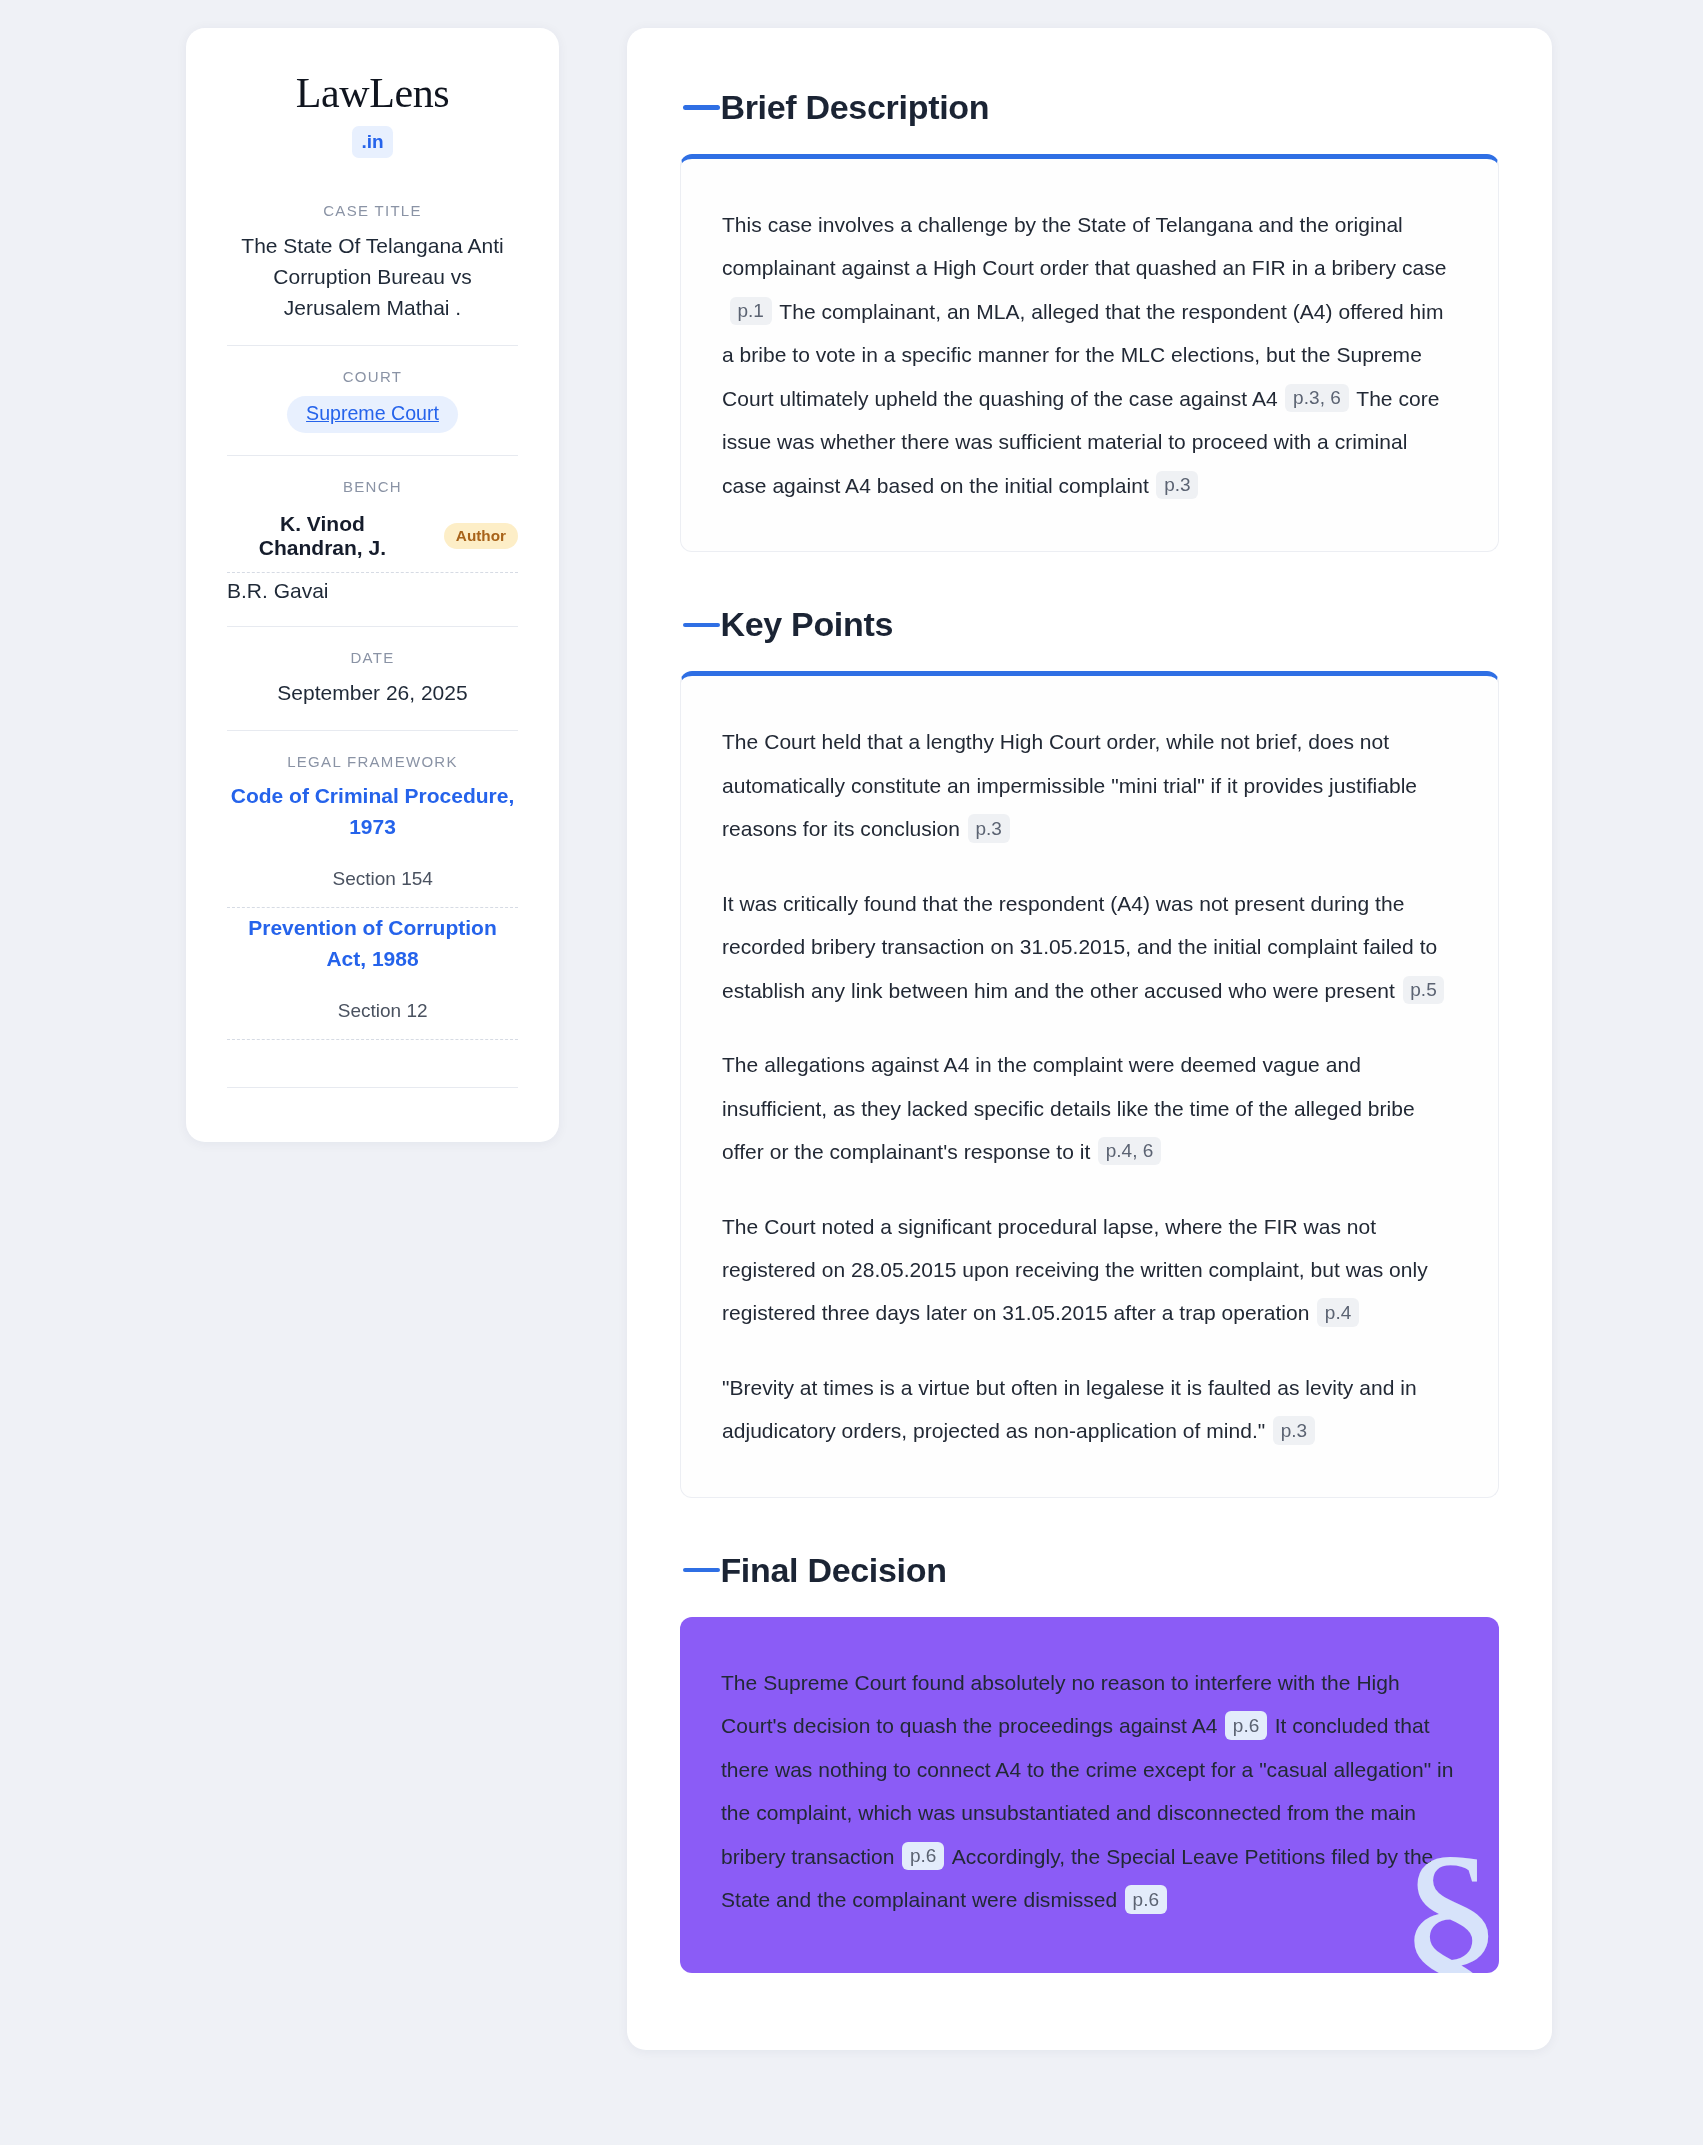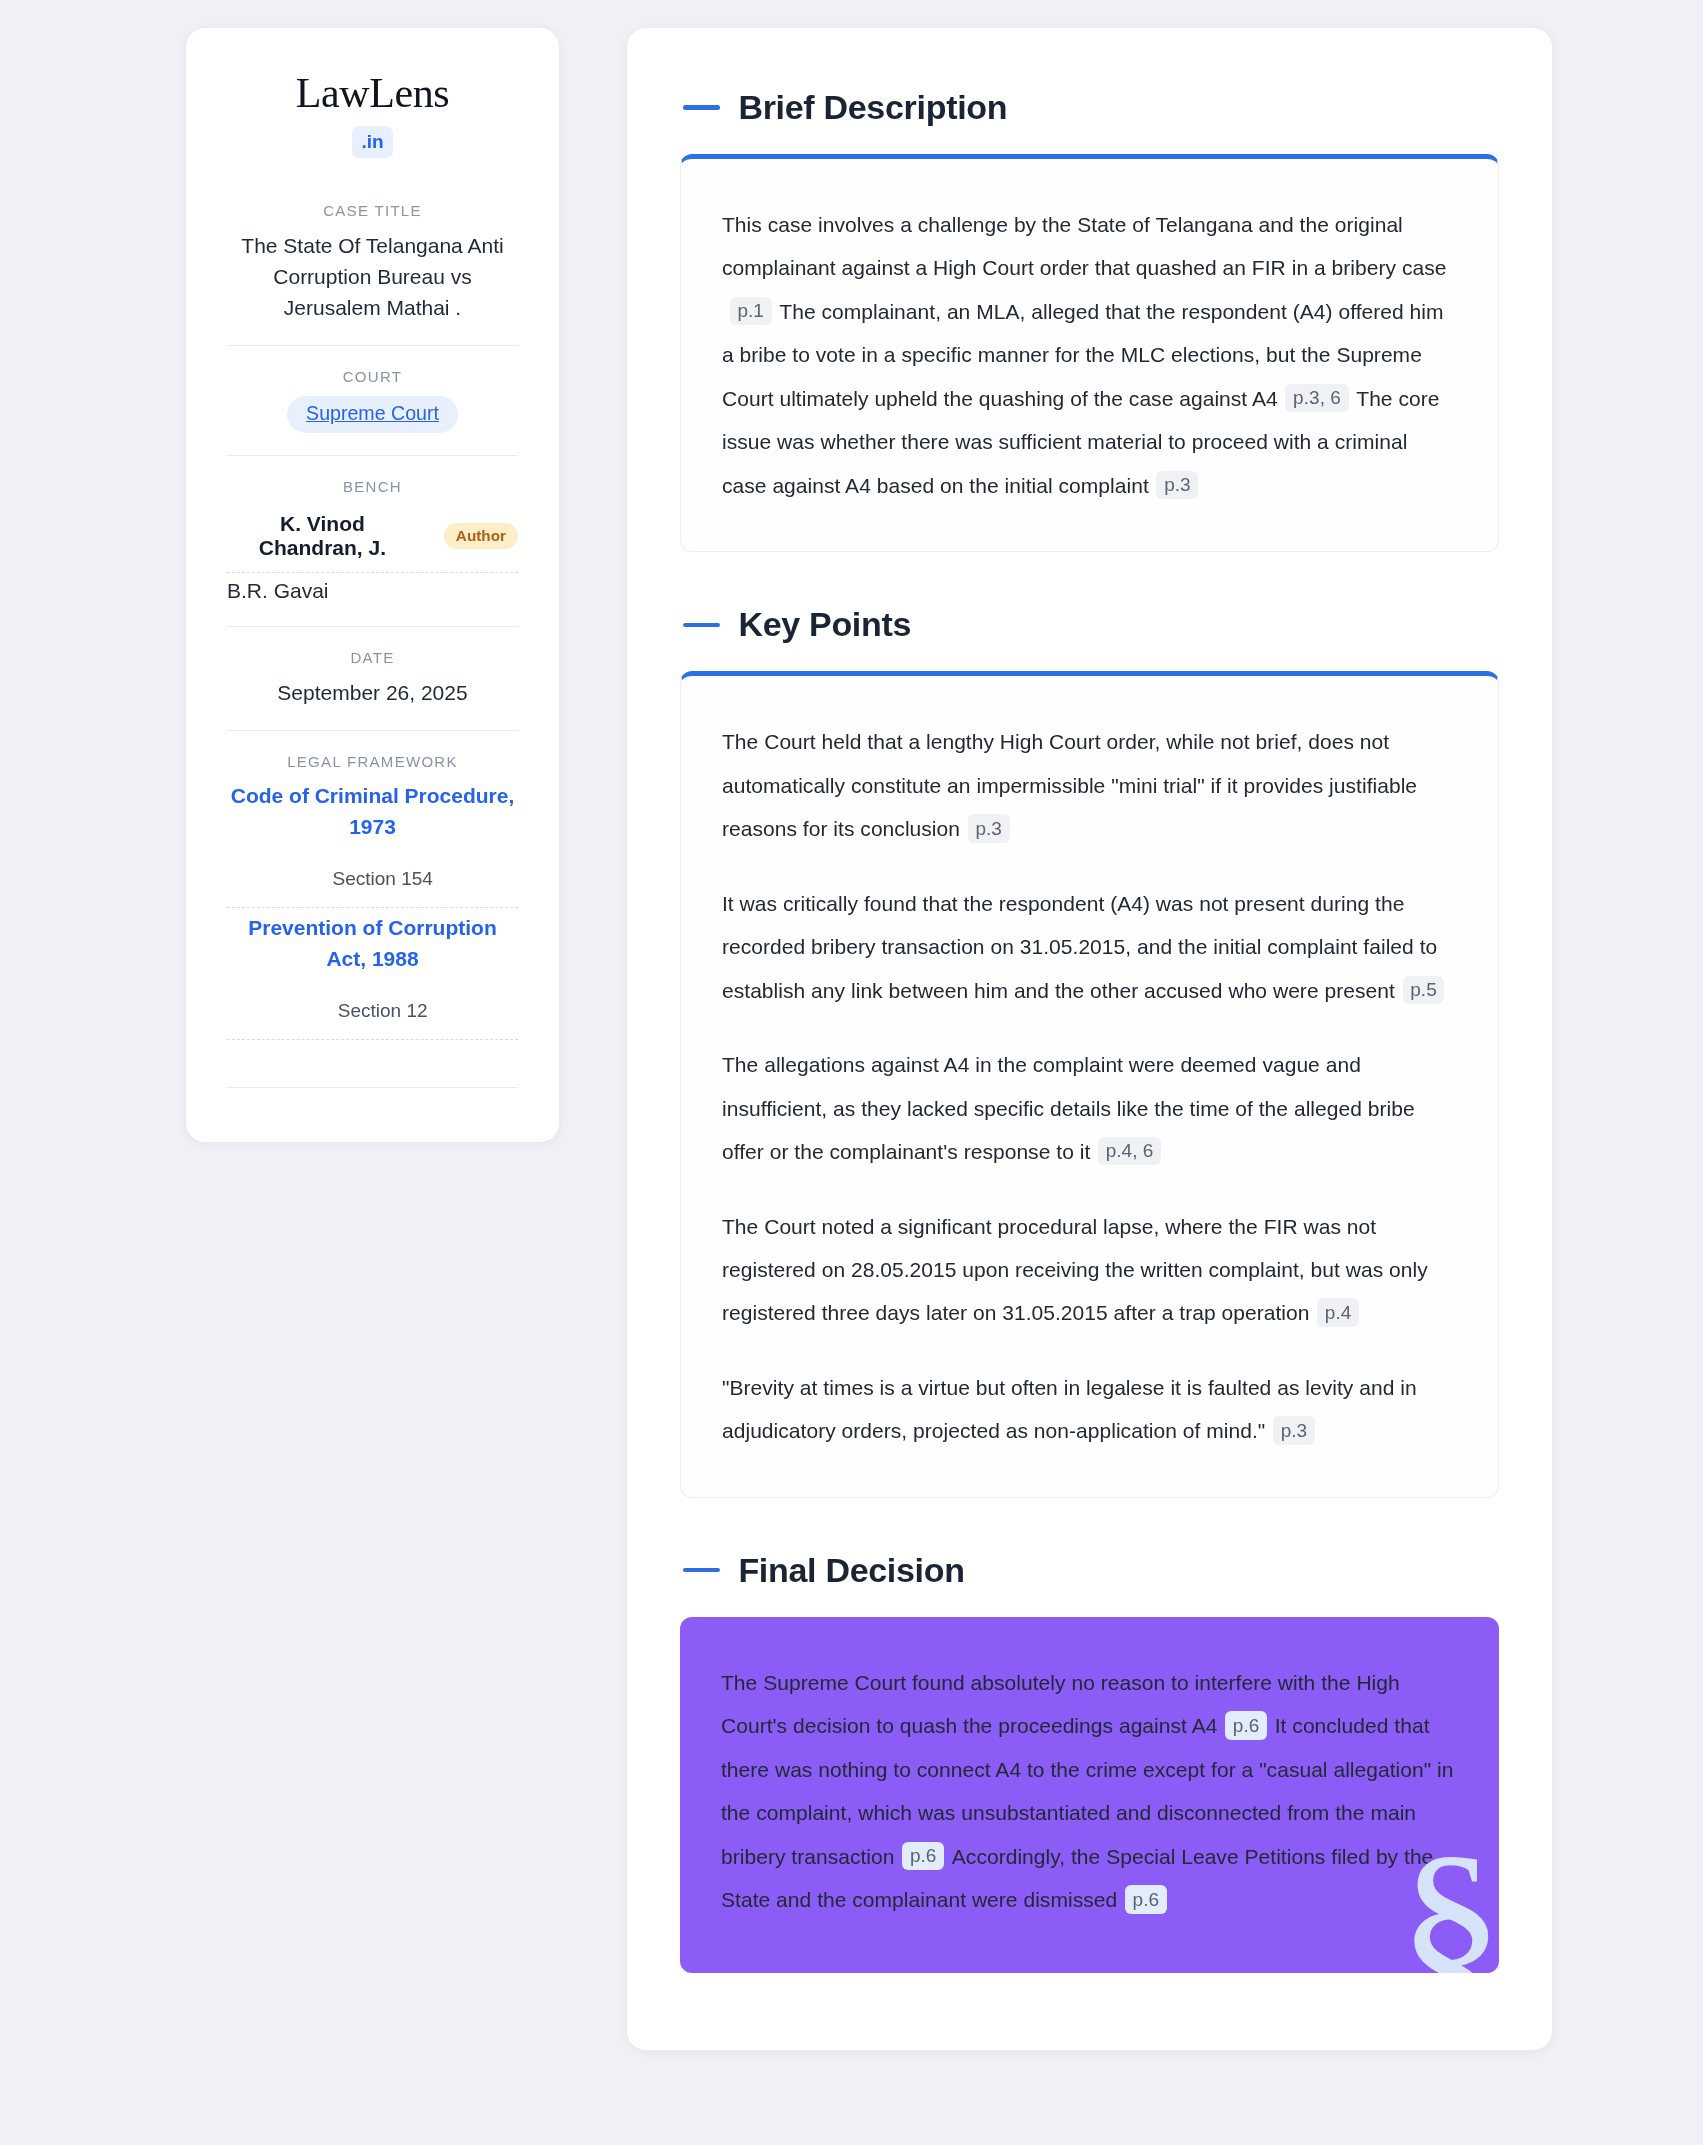--- a/index.html
+++ b/index.html
@@ -132,21 +132,20 @@
     border-radius: 19px;
     padding: 60px 53px 77px 53px;
     box-shadow: 0 1.7px 12px rgba(25,40,70,0.055);
   }
 
   .section + .section { margin-top: 53px; }
 
   .section-head {
     display: flex;
     align-items: center;
-    gap: 18px;
     margin-bottom: 27px;
     padding-left: 3.4px;
   }
   .head-dash {
     width: 37px;
     height: 4.3px;
     background: #2f6fe4;
     border-radius: 2.6px;
     flex: none;
   }

